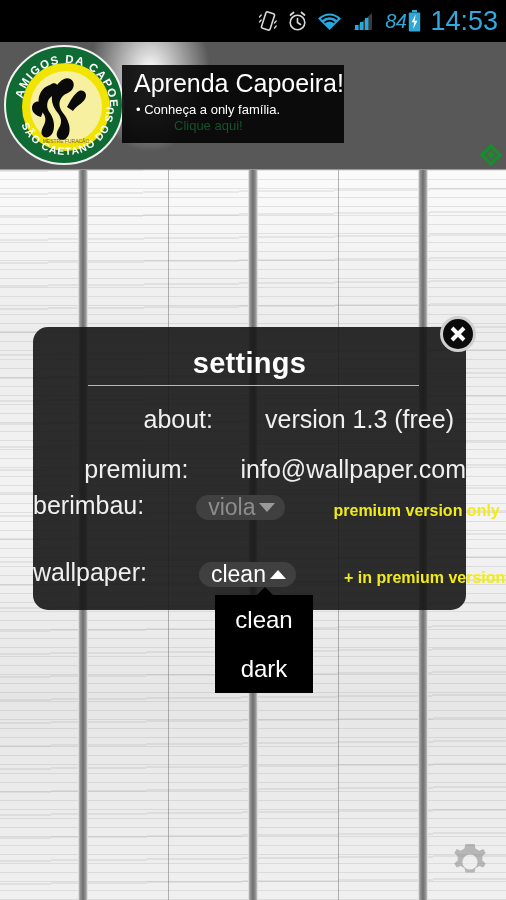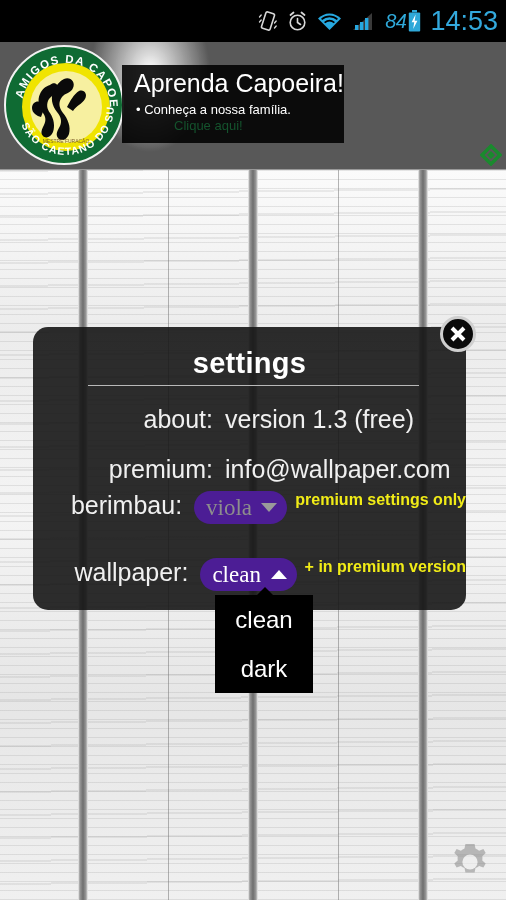--- a/index.html
+++ b/index.html
@@ -129,38 +129,37 @@
     position: absolute; left: 0; top: 20px; width: 100%;
     text-align: center; color: #ffffff; font-size: 29px;
     font-weight: 700; letter-spacing: 0.3px;
   }
   #dialog-divider {
     position: absolute; left: 55px; top: 58px; width: 331px; height: 1px;
     background: #b9b9b9;
   }
   .row {
     position: absolute; left: 0; width: 100%;
-    display: flex; align-items: flex-start;
+    display: flex; align-items: flex-end; gap: 40px;
   }
   .row-label {
     width: 192px; text-align: right; padding-right: 12px;
     color: #f0f0f0; font-size: 25px; font-weight: 300;
   }
   .row-value {
     color: #f0f0f0; font-size: 25px; font-weight: 300; white-space: nowrap;
   }
   .pill {
     position: relative;
-    background: #4c1d95;
+    background: #404040;
     border-radius: 18px;
-    height: 33px; width: 108px;
+    height: 25px; width: 108px;
     display: inline-flex; align-items: center;
     padding: 0 10px 0 12px;
     white-space: nowrap;
-    font-family: Liberation Serif, serif;
   }
   .pill-text { font-size: 23px; font-weight: 300; flex: 1; }
   .pill-disabled .pill-text { color: #8d8d8d; }
   .pill-active  .pill-text { color: #ffffff; }
   .caret { width: 0; height: 0; margin-left: 4px; }
   .caret-down {
     border-left: 8px solid transparent; border-right: 8px solid transparent;
     border-top: 9px solid #9a9a9a;
   }
   .caret-up {
@@ -283,21 +282,21 @@
           <path d="M58 32 c6,-3 12,3 9,9 c-2,5 -8,5 -11,9 c-4,5 -3,11 1,16 c5,6 8,14 6,21 c-2,6 -8,8 -11,4 c-3,-4 0,-8 2,-12 c2,-5 1,-9 -3,-14 c-5,-6 -7,-15 -3,-22 c2,-5 6,-9 10,-11 z"></path>
           <path d="M73 44 c5,-2 9,3 6,8 c-3,5 -9,7 -12,12 l-6,-4 c3,-6 7,-13 12,-16 z"></path>
           <path d="M36 56 c-4,-3 -10,-1 -10,5 c0,5 5,8 9,9 l3,-8 z"></path>
         </g>
         <text x="60" y="96" text-anchor="middle" font-size="5" fill="#7a5c2a" font-family="'Liberation Sans',sans-serif">MESTRE FURACÃO</text>
       </svg>
     </div>
 
     <div id="ad-textbox">
       <div id="ad-headline">Aprenda Capoeira!</div>
-      <div id="ad-sub">• Conheça a nossa família.</div>
+      <div id="ad-sub">• Conheça a only família.</div>
       <div id="ad-cta">Clique aqui!</div>
     </div>
 
     <div id="ad-adchoices">
       <svg width="22" height="22" viewBox="0 0 22 22">
         <path d="M11 2 L20 11 L11 20 L2 11 Z" fill="none" stroke="#1a8a2e" stroke-width="3.4"></path>
         <path d="M11 7 L15 11 L11 15 L7 11 Z" fill="#1a8a2e"></path>
       </svg>
     </div>
   </div>
@@ -323,21 +322,21 @@
       <div class="row-label">premium:</div>
       <div class="row-value">info@wallpaper.com</div>
     </div>
 
     <div class="row" style="top:164px;">
       <div class="row-label">berimbau:</div>
       <div class="pill pill-disabled">
         <span class="pill-text">viola</span>
         <span class="caret caret-down"></span>
       </div>
-      <span class="note-yellow">premium settings only</span>
+      <span class="note-yellow">premium version only</span>
     </div>
 
     <div class="row" style="top:231px;">
       <div class="row-label">wallpaper:</div>
       <div class="pill pill-active">
         <span class="pill-text">clean</span>
         <span class="caret caret-up"></span>
       </div>
       <span class="note-yellow">+ in premium version</span>
     </div>

